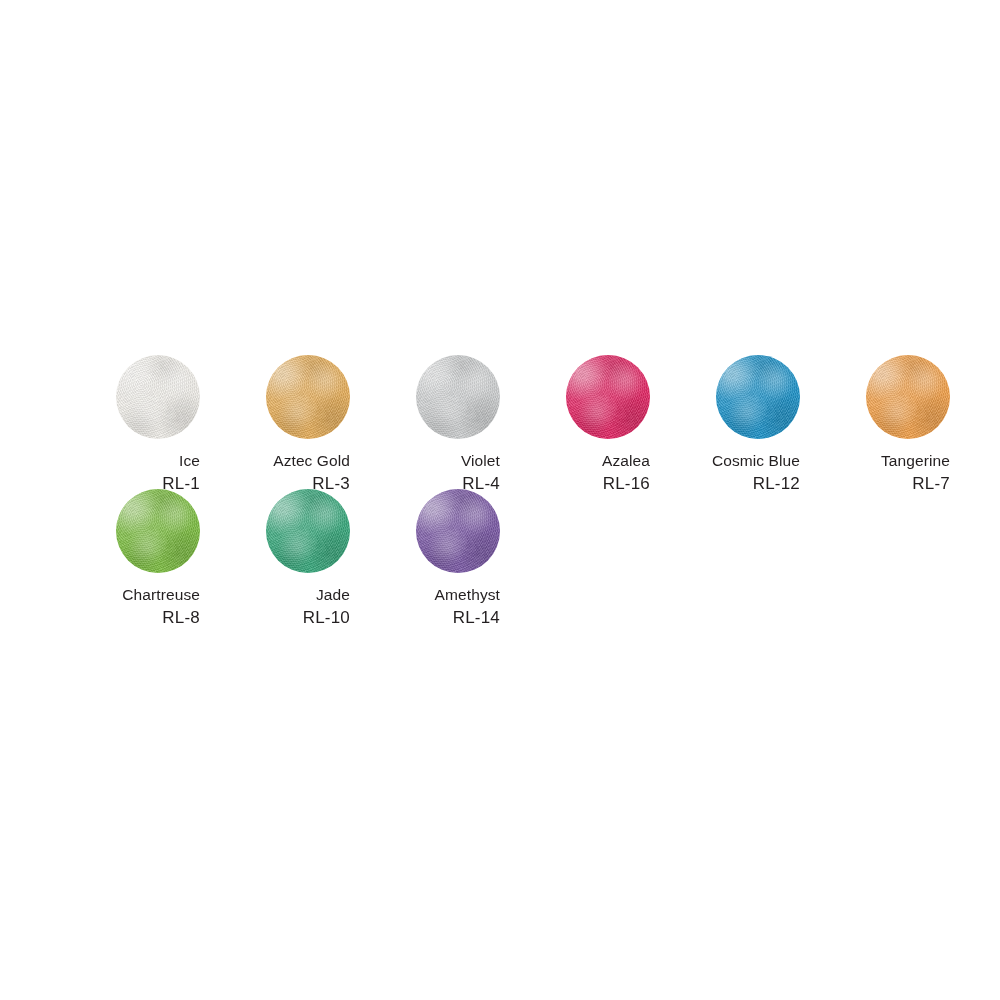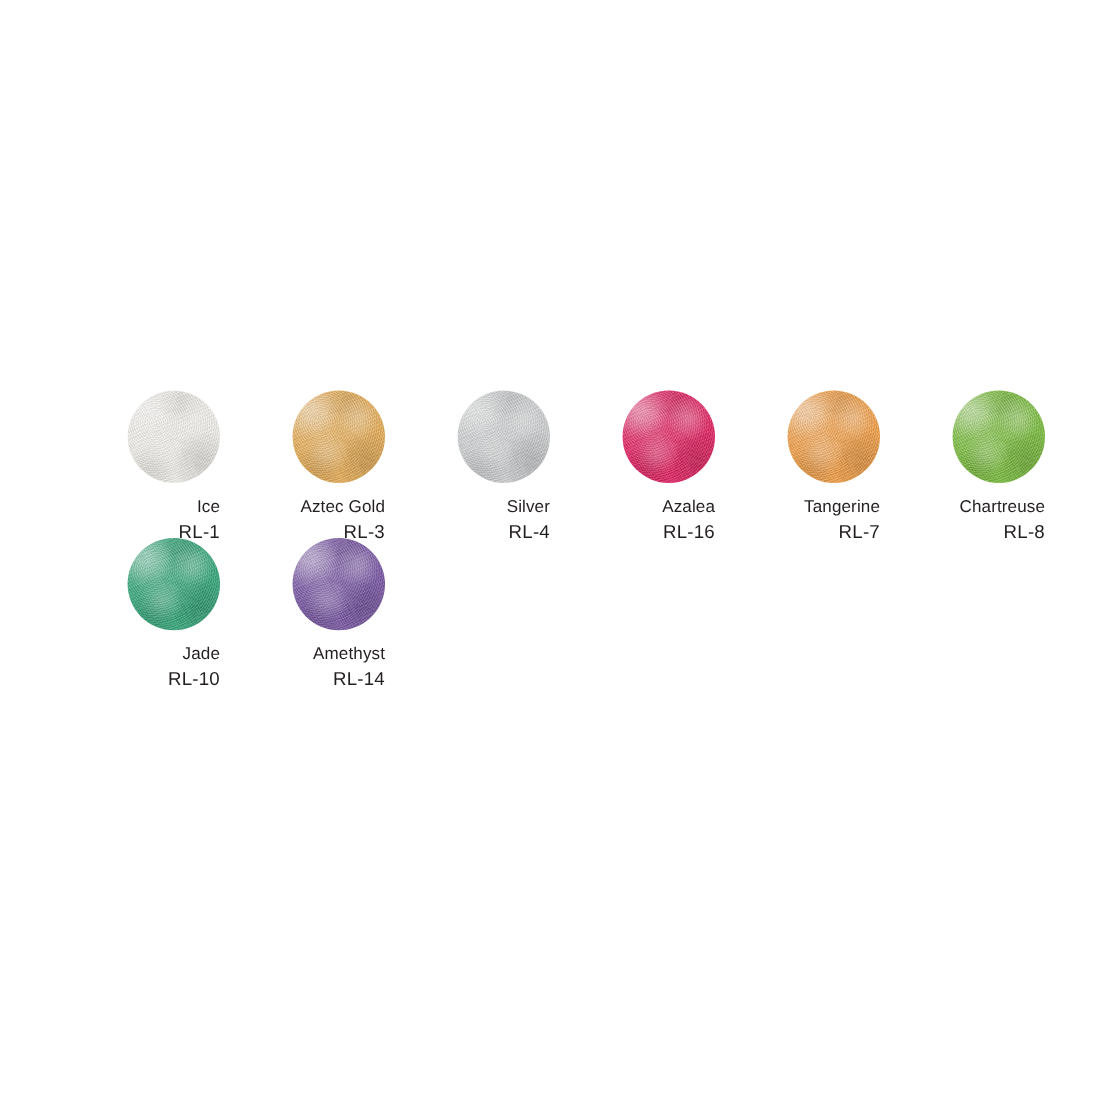--- a/index.html
+++ b/index.html
@@ -135,34 +135,43 @@
         </div>
         <div class="chip-name">Aztec Gold</div>
         <div class="chip-code">RL-3</div>
       </div>
       <div class="swatch-cell">
         <div class="chip-wrap">
           <div class="chip" style="background-color: rgb(207, 209, 210);">
             <div class="chip-sheen"></div>
           </div>
         </div>
-        <div class="chip-name">Silver</div>
+        <div class="chip-name">Violet</div>
         <div class="chip-code">RL-4</div>
       </div>
       <div class="swatch-cell">
         <div class="chip-wrap">
           <div class="chip" style="background-color: rgb(227, 39, 101);">
             <div class="chip-sheen"></div>
           </div>
         </div>
         <div class="chip-name">Azalea</div>
         <div class="chip-code">RL-16</div>
       </div>
       <div class="swatch-cell">
         <div class="chip-wrap">
+          <div class="chip" style="background-color: rgb(30, 147, 201);">
+            <div class="chip-sheen"></div>
+          </div>
+        </div>
+        <div class="chip-name">Cosmic Blue</div>
+        <div class="chip-code">RL-12</div>
+      </div>
+      <div class="swatch-cell">
+        <div class="chip-wrap">
           <div class="chip" style="background-color: rgb(242, 161, 75);">
             <div class="chip-sheen"></div>
           </div>
         </div>
         <div class="chip-name">Tangerine</div>
         <div class="chip-code">RL-7</div>
       </div>
       <div class="swatch-cell">
         <div class="chip-wrap">
           <div class="chip" style="background-color: rgb(125, 190, 66);">

